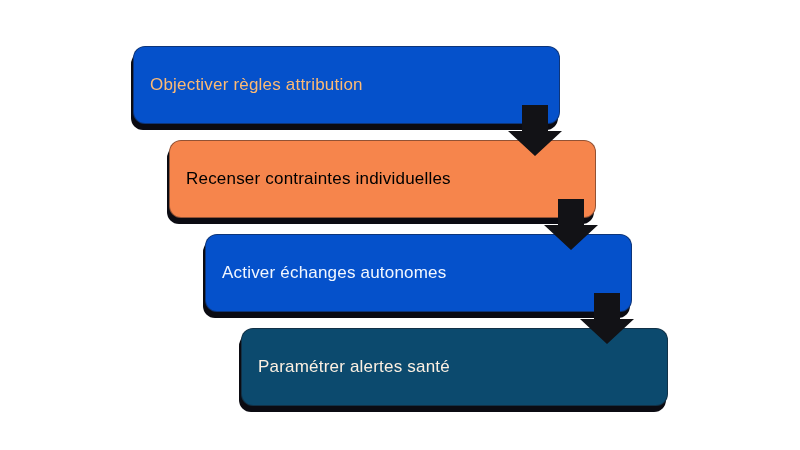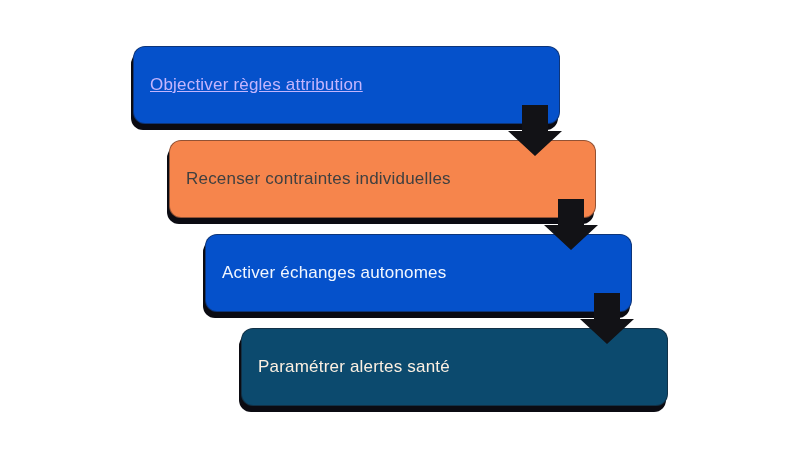--- a/index.html
+++ b/index.html
@@ -46,29 +46,29 @@
   .arrow-1 { left: 508px; top: 105px; }
   .arrow-2 { left: 544px; top: 199px; }
   .arrow-3 { left: 580px; top: 293px; }
 </style>
 </head>
 <body>
 
 <div class="stage">
 
   <div class="step step-1" style="background-color: rgb(5, 81, 203);">
-    <span class="step-label" style="color: #c4b5fd; text-decoration: underline;">Objectiver règles attribution</span>
+    <span class="step-label" style="color: #fdba74;">Objectiver règles attribution</span>
   </div>
 
   <svg class="arrow arrow-1" viewBox="0 0 54 52">
     <path d="M14 0 H40 V26 H54 L27 51 L0 26 H14 Z" style="fill: rgb(18, 18, 22);"></path>
   </svg>
 
   <div class="step step-2" style="background-color: rgb(246, 133, 76);">
-    <span class="step-label" style="color: #404040;">Recenser contraintes individuelles</span>
+    <span class="step-label" style="color: #000000;">Recenser contraintes individuelles</span>
   </div>
 
   <svg class="arrow arrow-2" viewBox="0 0 54 52">
     <path d="M14 0 H40 V26 H54 L27 51 L0 26 H14 Z" style="fill: rgb(18, 18, 22);"></path>
   </svg>
 
   <div class="step step-3" style="background-color: rgb(5, 81, 203);">
     <span class="step-label" style="color: rgb(242, 247, 255);">Activer échanges autonomes</span>
   </div>
 

